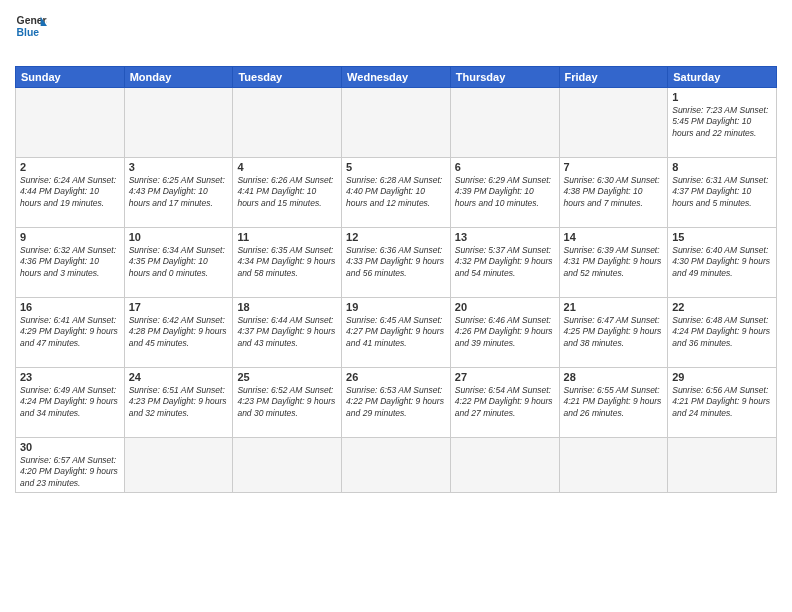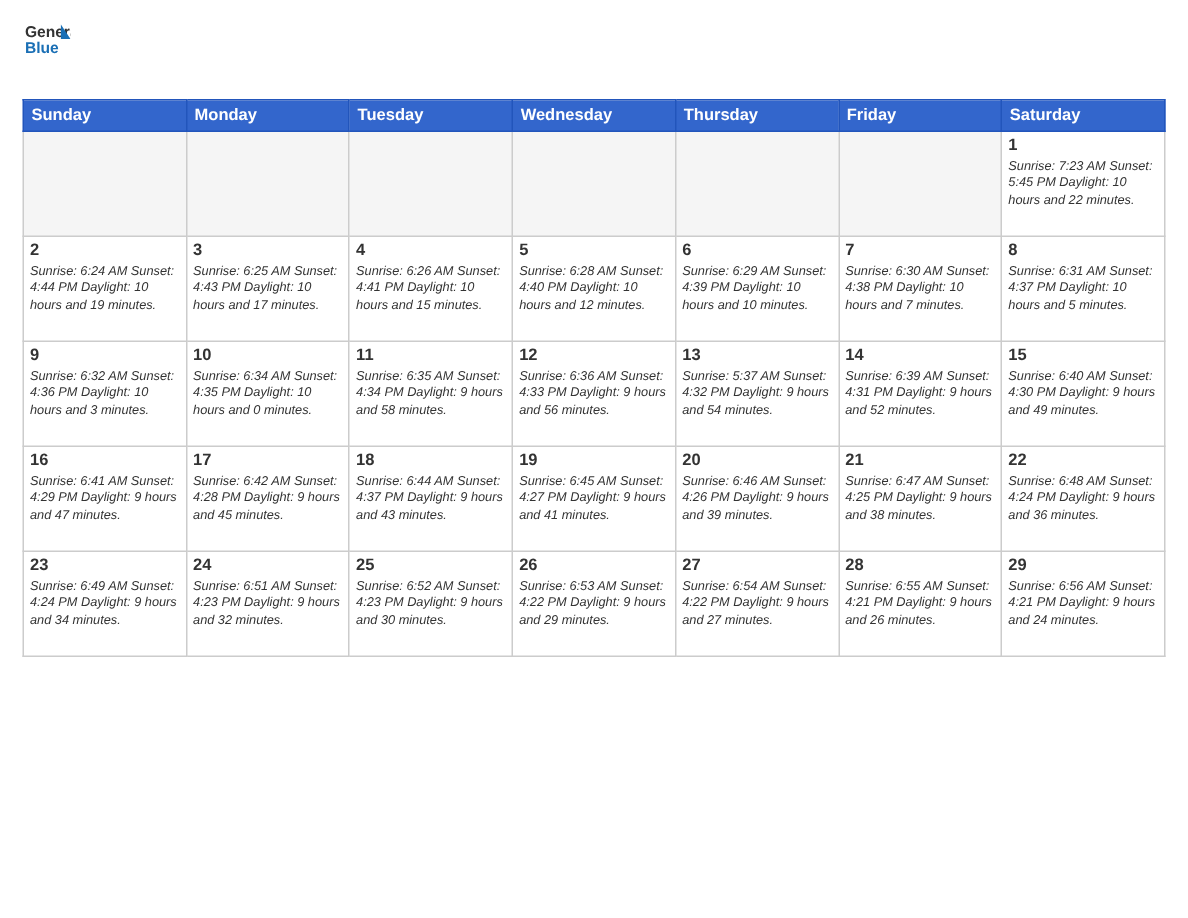--- a/index.html
+++ b/index.html
@@ -331,15 +331,30 @@
 and 26 minutes.</div>
           </td>
           <td>
             <span class="day-number">29</span>
             <div class="day-info">Sunrise: 6:56 AM
 Sunset: 4:21 PM
 Daylight: 9 hours
 and 24 minutes.</div>
           </td>
         </tr>
+        <tr>
+          <td class="last-row">
+            <span class="day-number">30</span>
+            <div class="day-info">Sunrise: 6:57 AM
+Sunset: 4:20 PM
+Daylight: 9 hours
+and 23 minutes.</div>
+          </td>
+          <td class="empty last-row"></td>
+          <td class="empty last-row"></td>
+          <td class="empty last-row"></td>
+          <td class="empty last-row"></td>
+          <td class="empty last-row"></td>
+          <td class="empty last-row"></td>
+        </tr>
       </tbody>
   </table>
 </div>
 
 </body></html>

